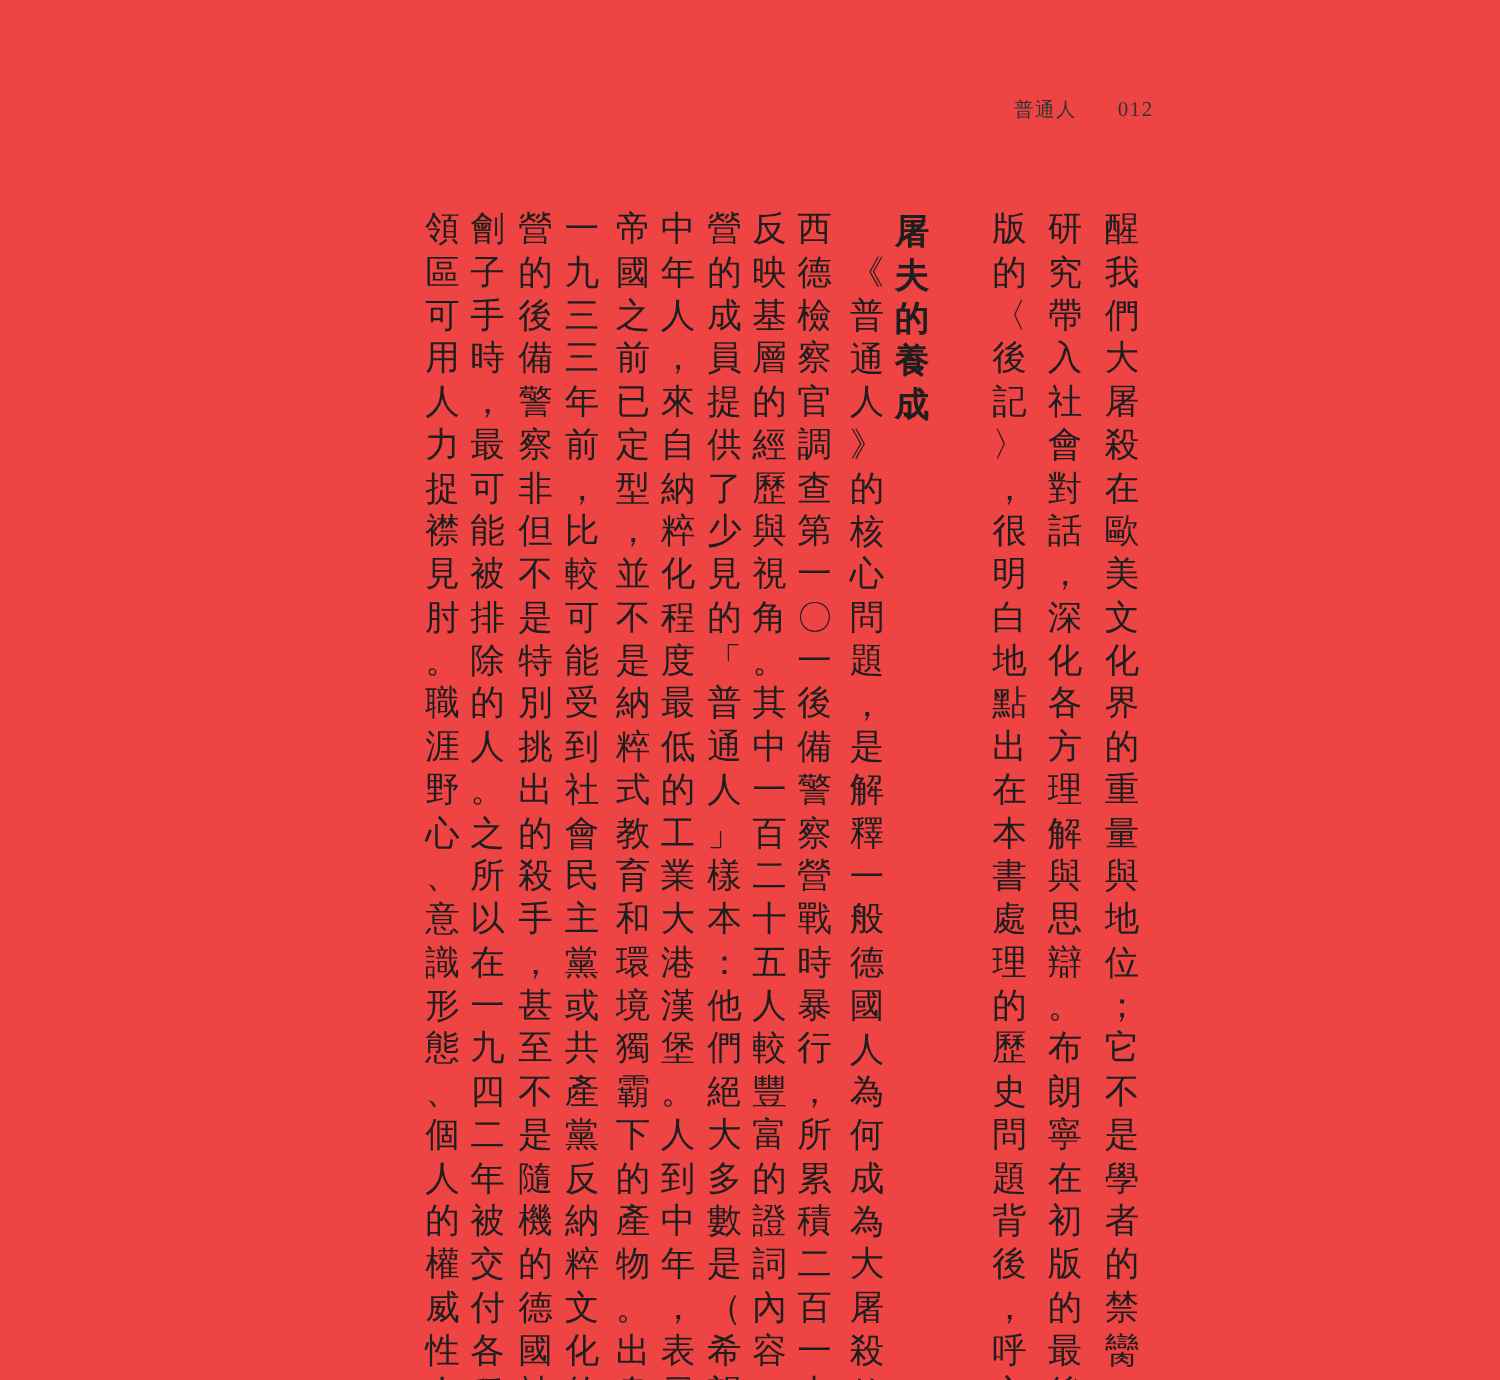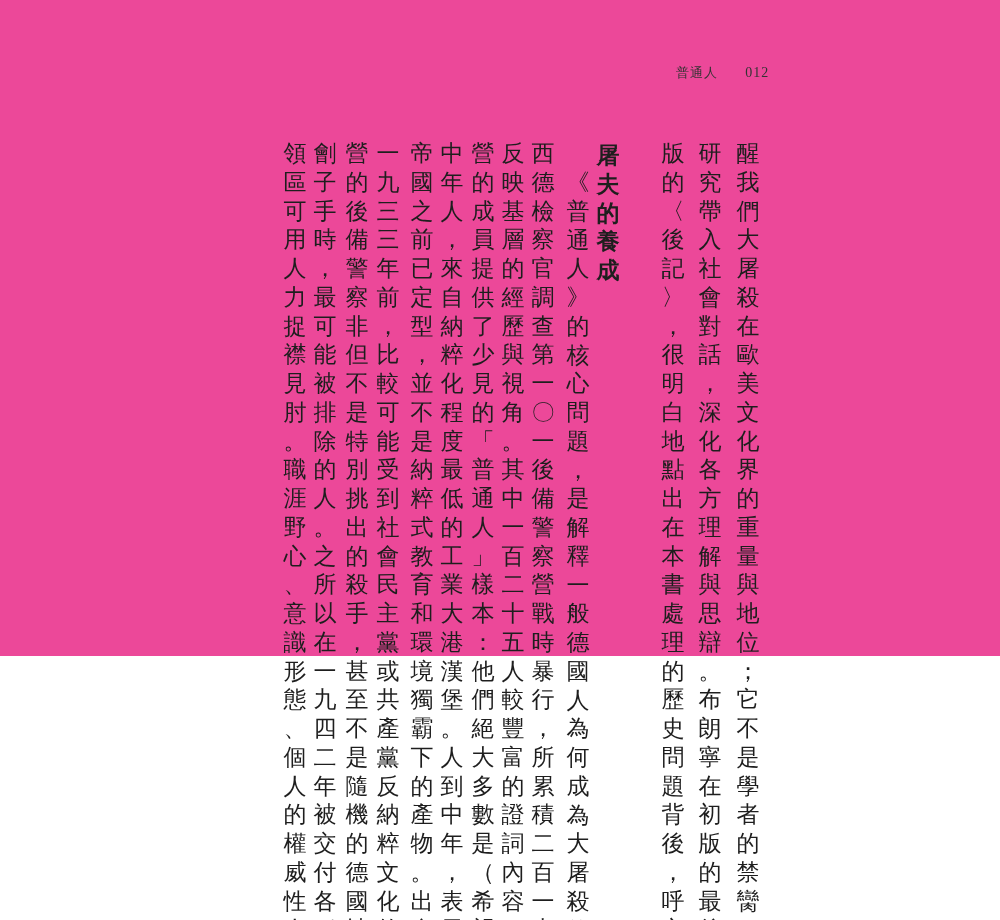--- a/index.html
+++ b/index.html
@@ -2,21 +2,21 @@
 <html><head>
 <meta charset="utf-8">
 <style>
   html, body { margin: 0; padding: 0; }
   body {
     width: 1000px; height: 920px; background: #ffffff;
     position: relative; overflow: hidden;
     font-family: "DejaVu Serif", "Liberation Serif", serif;
     color: #1e1e1e;
   }
-  .page { position: absolute; left: 0; top: 0; width: 1000px; height: 656px; background: #ec4899; }
+  .page { position: absolute; left: 0; top: 0; width: 1000px; height: 920px; background: #ef4444; }
   .running-head {
     position: absolute; top: 64px; left: 676px;
     font-size: 13px; color: #333; letter-spacing: 1px;
   }
   .running-head .title { display: inline-block; }
   .running-head .pageno { display: inline-block; margin-left: 22px; font-family: "Liberation Serif", serif; font-size: 14px; }
   .col {
     position: absolute; top: 139px; width: 28px;
     display: flex; flex-direction: column; align-items: center;
     font-size: 23px; line-height: 28.75px;

